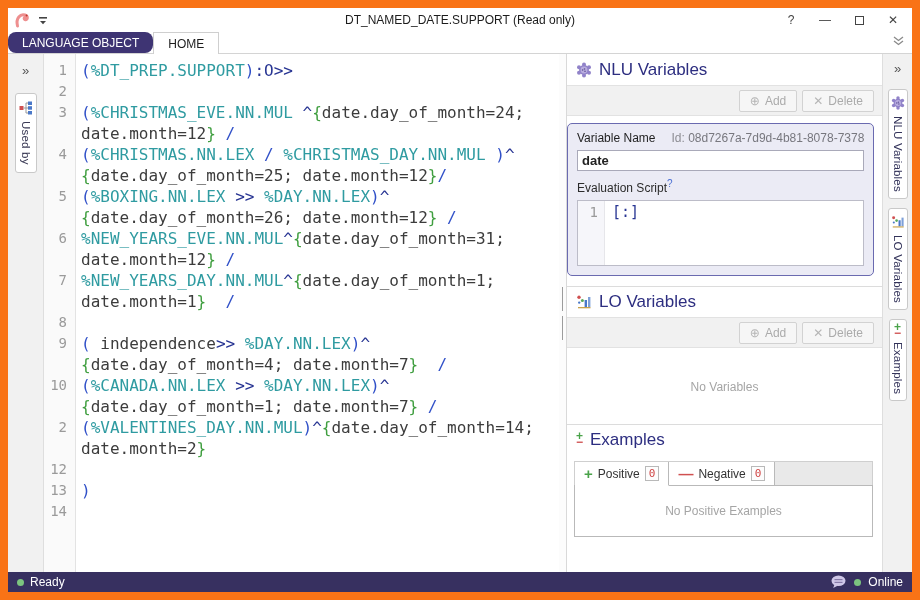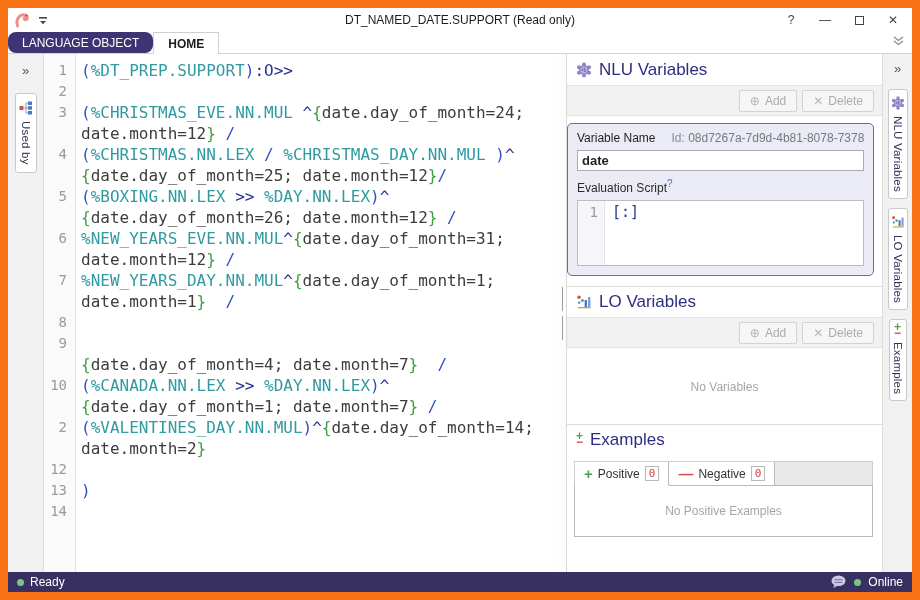--- a/index.html
+++ b/index.html
@@ -13,21 +13,21 @@
   .qat-arrow { margin-left:6px; flex:none; }
   .title { position:absolute; left:0; right:0; text-align:center; font-size:12px; color:#1c1c1c; pointer-events:none; }
   .win-controls { margin-left:auto; display:flex; z-index:2; }
   .win-btn { width:34px; height:22px; display:flex; align-items:center; justify-content:center; font-size:12px; color:#444; cursor:default; }
   .maxbox { width:9px; height:9px; border:1px solid #444; }
 
   
   .tabrow { height:22px; flex:none; display:flex; align-items:stretch; background:#fff; border-bottom:1px solid #d4d4d4; position:relative; }
   .rtab-lang { background:#3e3473; color:#fff; font-size:12px; padding:0 14px; display:flex; align-items:center;border-radius:8px; }
   .rtab-home { background:#fff; color:#1c1c1c; font-size:12px; padding:0 14px; display:flex; align-items:center;
-               border:1px solid #cfcfcf; border-bottom:none; margin-bottom:-1px; z-index:1;font-weight:bold; }
+               border:1px solid #cfcfcf; border-bottom:none; margin-bottom:-1px; z-index:1; }
   .ribbon-collapse { position:absolute; right:8px; top:4px; }
 
   
   .main { flex:1; display:flex; min-height:0; }
 
   .left-rail { width:36px; flex:none; background:#f1f1f1; border-right:1px solid #dedede;
                display:flex; flex-direction:column; align-items:center; padding-top:10px; }
   .rail-chevron { color:#555; font-size:13px; line-height:1; margin-bottom:16px; }
   .vtab { background:#fff; border:1px solid #c9c9c9; border-radius:3px; padding:7px 3px;
           display:flex; flex-direction:column; align-items:center; gap:6px; }
@@ -205,20 +205,21 @@
         <div class="code-row">
           <span class="ln"></span>
           <span class="ct"><span class="t">date.month=1</span><span class="b">}</span><span class="t">  </span><span class="p">/</span></span>
         </div>
         <div class="code-row">
           <span class="ln">8</span>
           <span class="ct"></span>
         </div>
         <div class="code-row">
           <span class="ln">9</span>
+          <span class="ct"><span class="p">(</span><span class="t"> independence</span><span class="o">&gt;&gt;</span><span class="t"> </span><span class="x">%DAY.NN.LEX</span><span class="p">)</span><span class="o">^</span></span>
         </div>
         <div class="code-row">
           <span class="ln"></span>
           <span class="ct"><span class="b">{</span><span class="t">date.day_of_month=4; date.month=7</span><span class="b">}</span><span class="t">  </span><span class="p">/</span></span>
         </div>
         <div class="code-row">
           <span class="ln">10</span>
           <span class="ct"><span class="p">(</span><span class="x">%CANADA.NN.LEX</span><span class="t"> </span><span class="o">&gt;&gt;</span><span class="t"> </span><span class="x">%DAY.NN.LEX</span><span class="p">)</span><span class="o">^</span></span>
         </div>
         <div class="code-row">

